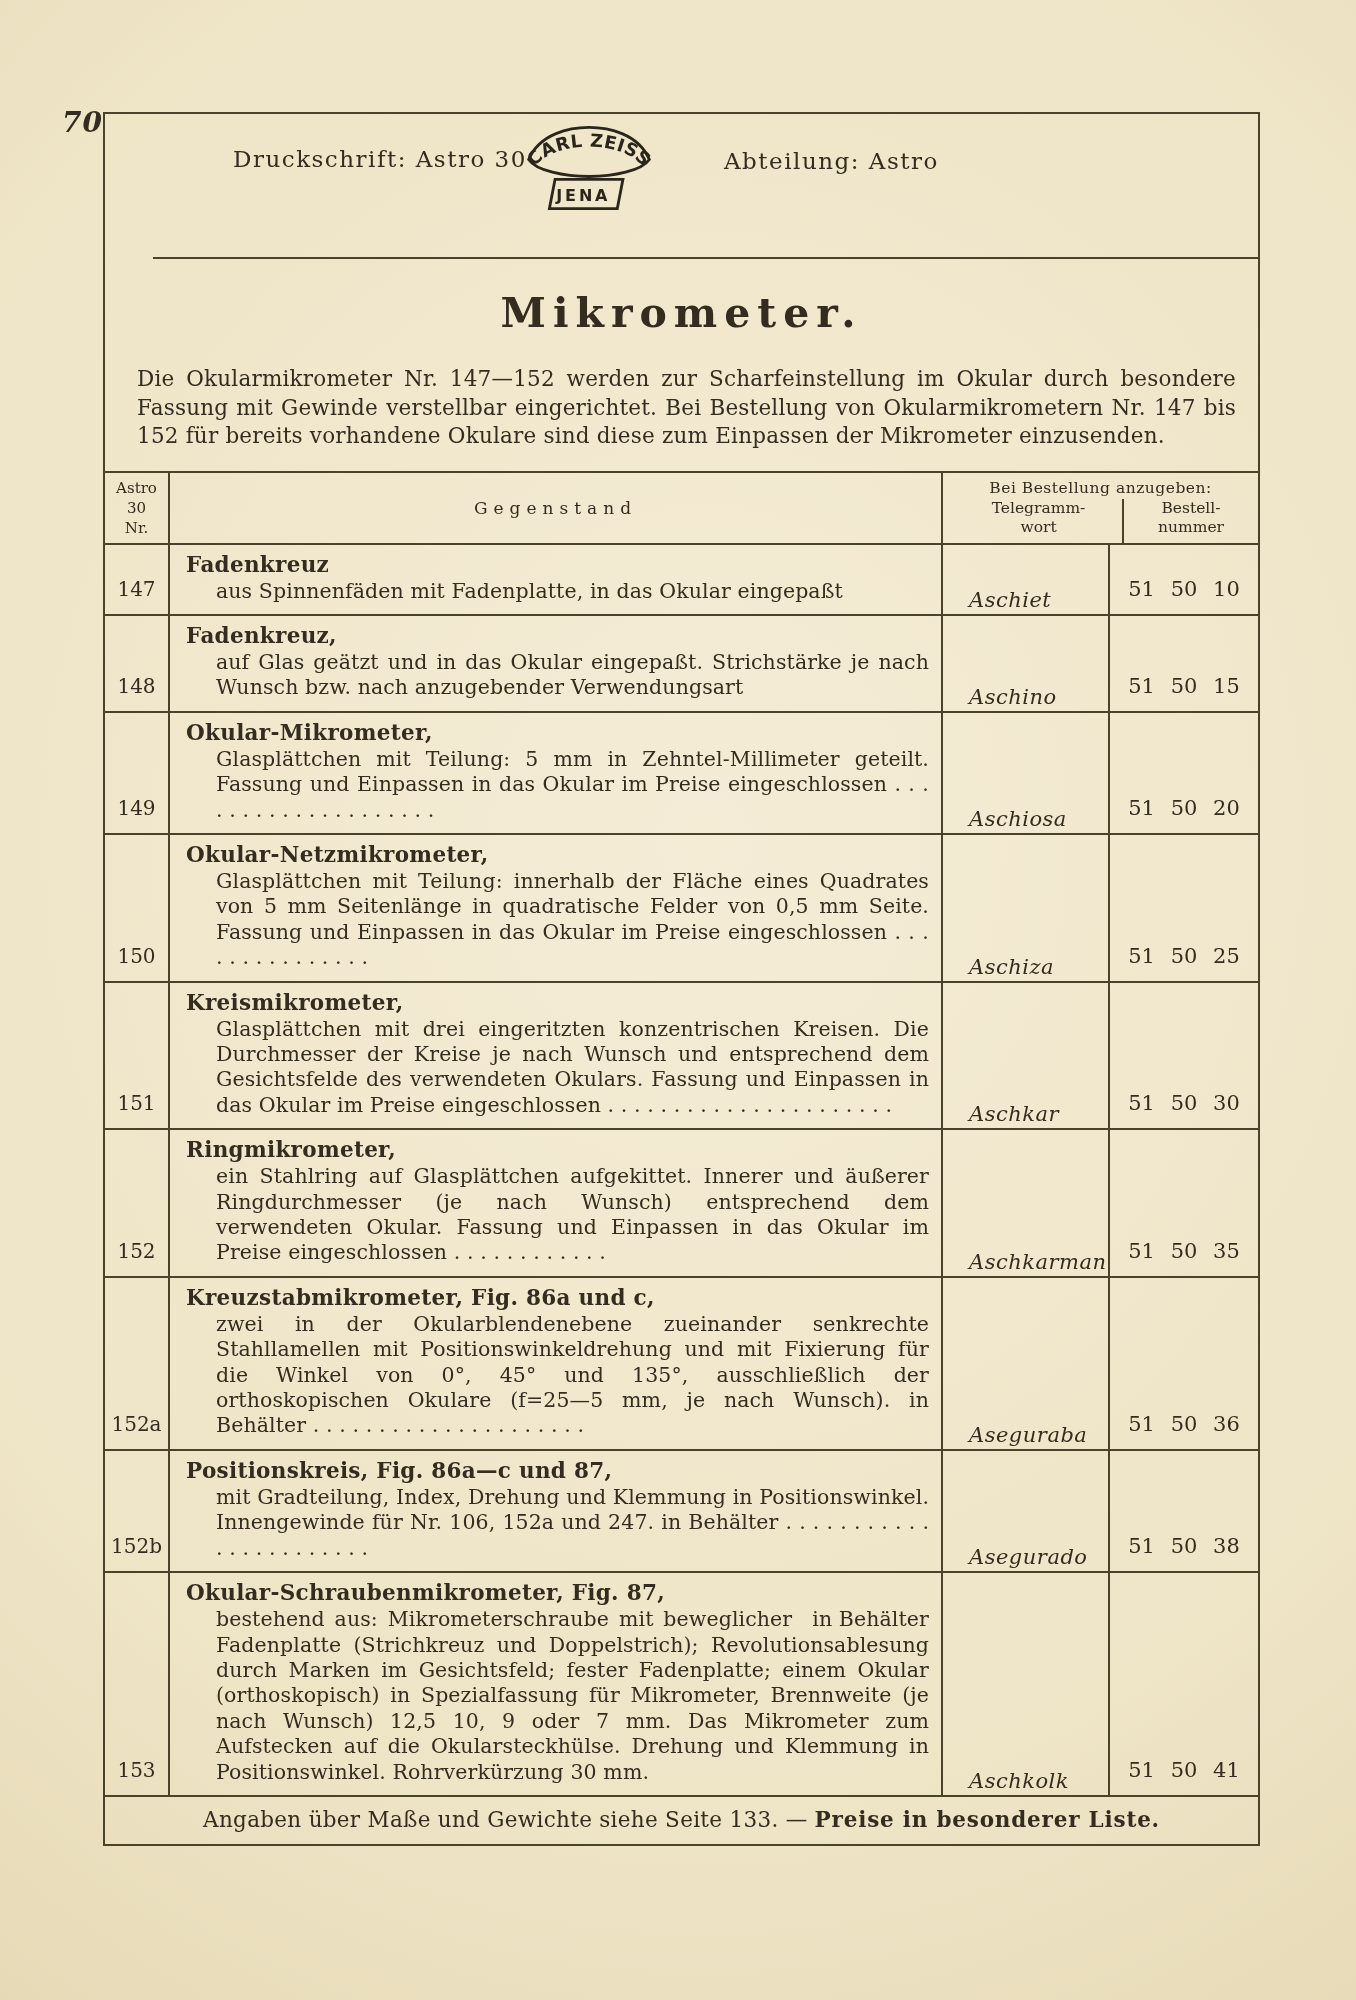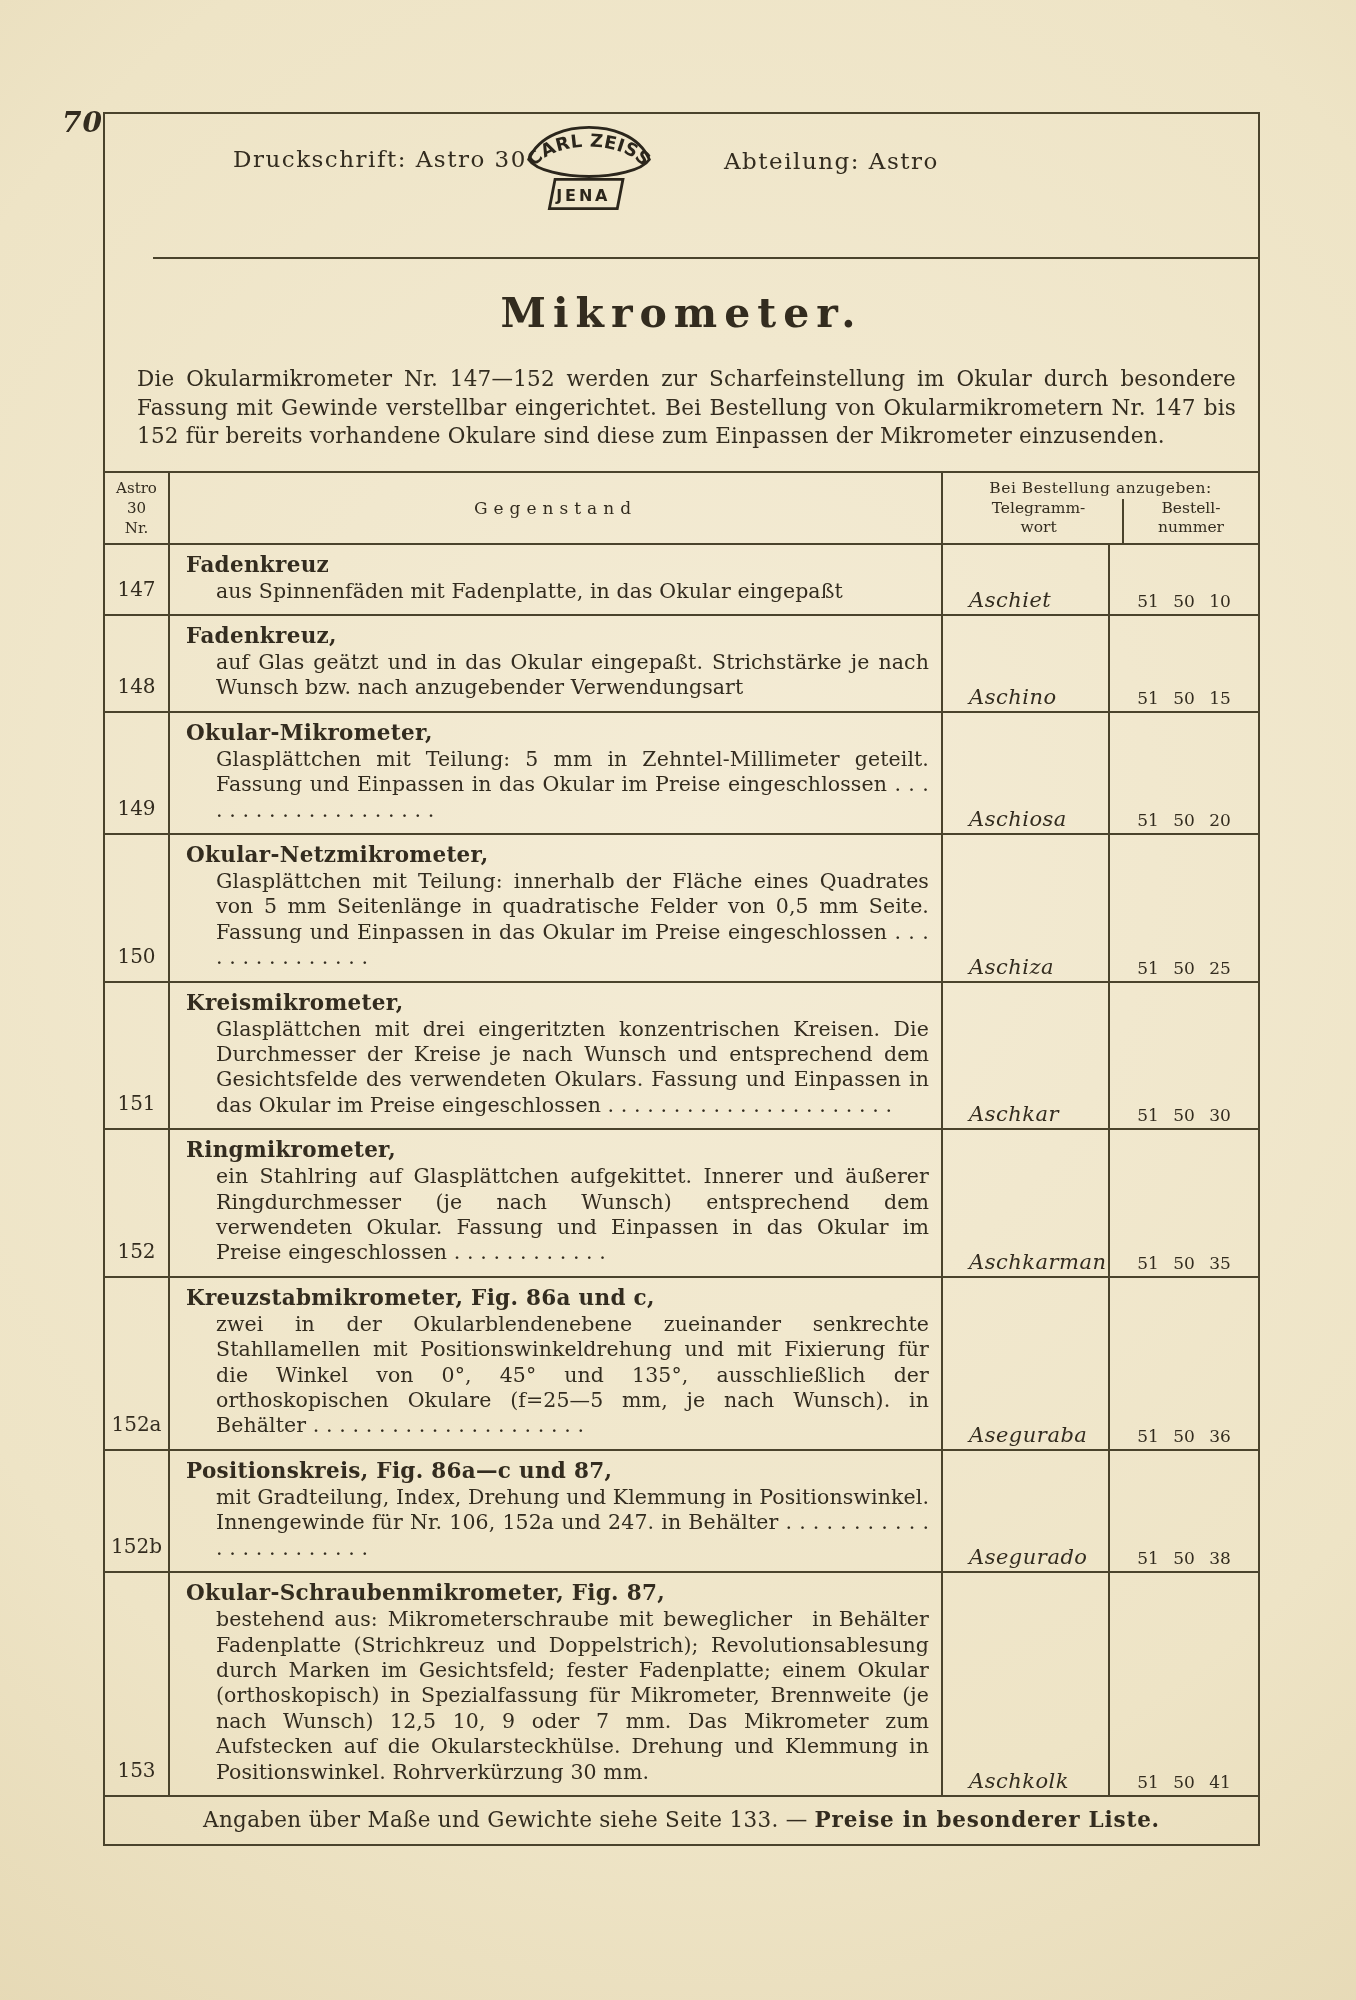--- a/index.html
+++ b/index.html
@@ -70,21 +70,21 @@
     text-align:justify; letter-spacing:0.1px;
   }
   .obj-desc .tail{float:right; padding-left:20px;}
   .c-tel{
     border-right:2px solid var(--line);
     display:flex; align-items:flex-end;
     font-style:italic; font-size:21px; padding:0 0 2px 26px; letter-spacing:0.5px;
   }
   .c-best{
     display:flex; align-items:flex-end; justify-content:center;
-    font-size:17px; word-spacing:9px; padding-bottom:3px;
+    font-size:21px; word-spacing:9px; padding-bottom:13px;
   }
   .t-footer{
     text-align:center; font-size:21.5px; padding:10px 0 12px 0; letter-spacing:0.3px;
   }
   .t-footer b{font-weight:700; letter-spacing:0.8px;}
 </style>
 </head>
 <body>
 
 <div class="page-number">70</div>

